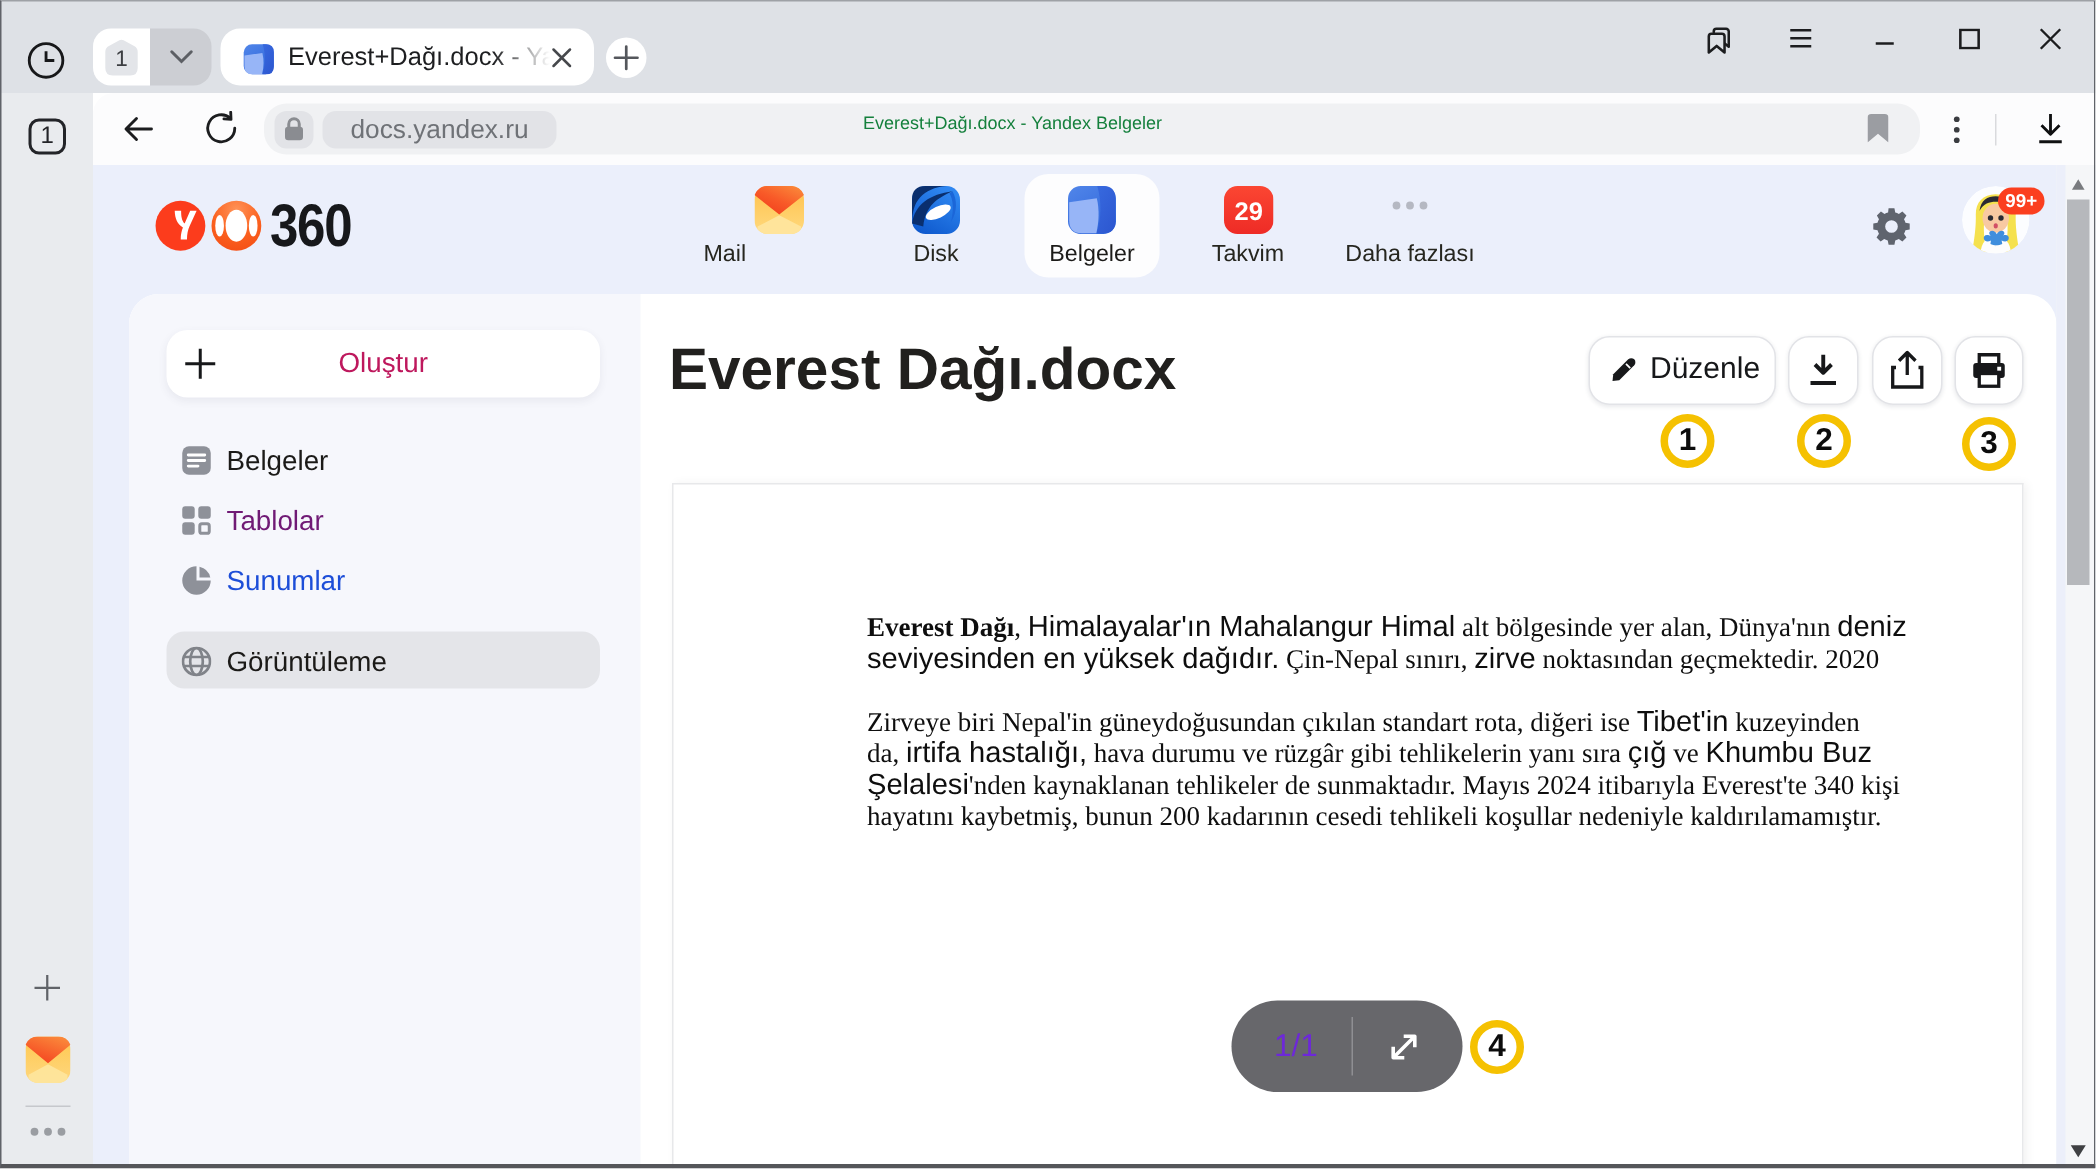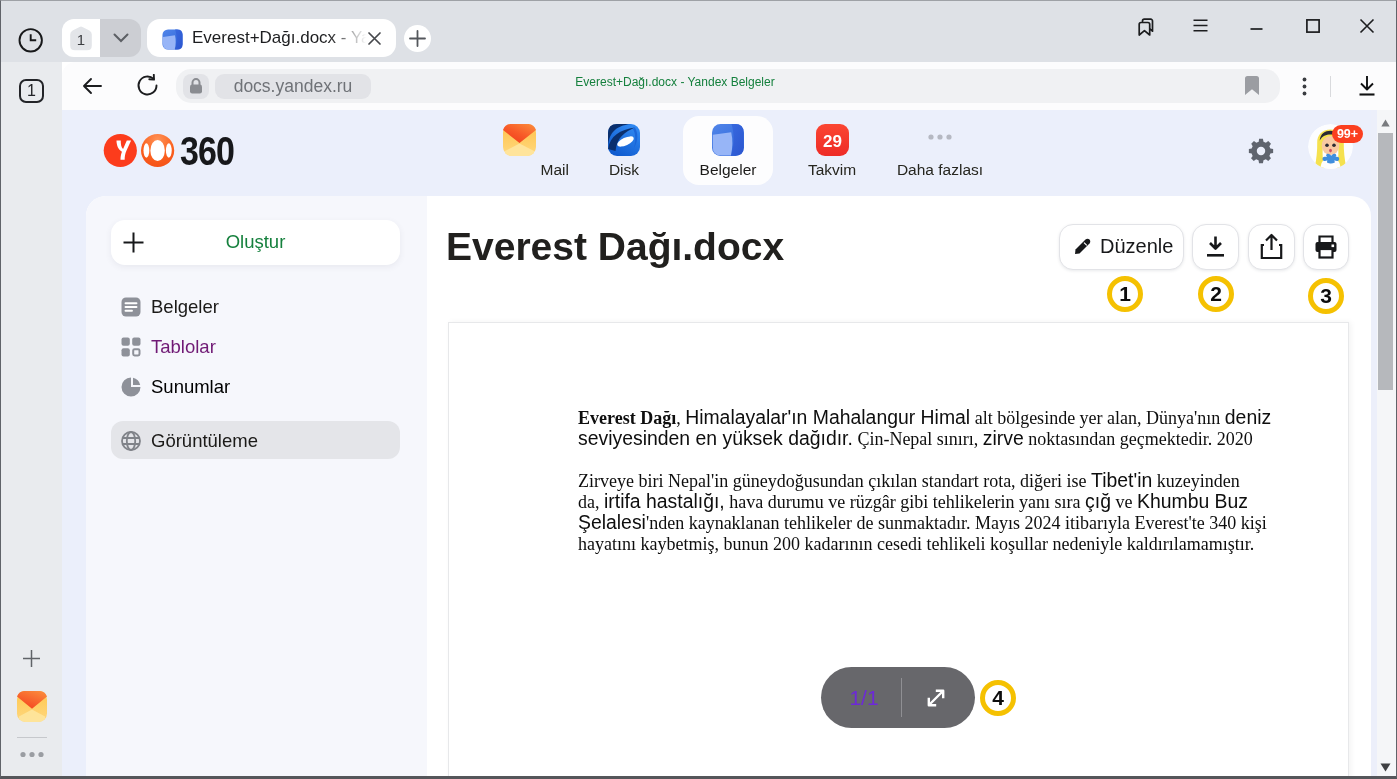--- a/index.html
+++ b/index.html
@@ -161,21 +161,21 @@
    <linearGradient id="nm2" x1="0.9" y1="0" x2="0.1" y2="1">
         <stop offset="0" stop-color="#fb8a3a"></stop>
         <stop offset="0.5" stop-color="#f85a28"></stop>
         <stop offset="1" stop-color="#f03a1a"></stop>
       </linearGradient>
   </defs>
   <rect width="33" height="32" rx="9" fill="url(#nm1)"></rect>
   <path d="M16.5 19.5 L2 27 L2 29 A 9 9 0 0 0 9 32 L24 32 A 9 9 0 0 0 31 29 L31 27 Z" fill="#ffe49b"></path>
   <path d="M0 6 A 9 9 0 0 1 9 0 L24 0 A 9 9 0 0 1 33 6 L16.5 19 Z" fill="url(#nm2)"></path>
 </svg>
-<div class="abs" style="left:469px;top:161px;width:100px;text-align:right;font-size:15.5px;color:#26261f;">Mail</div>
+<div class="abs" style="left:469px;top:161px;width:100px;text-align:left;font-size:15.5px;color:#26261f;">Mail</div>
 
 <svg class="abs" style="left:608px;top:124px;" width="32" height="32" viewBox="0 0 32 32">
   <defs>
       <linearGradient id="nd1" x1="0.75" y1="0.1" x2="0.25" y2="1">
         <stop offset="0" stop-color="#2e86f0"></stop>
         <stop offset="1" stop-color="#0f5ace"></stop>
       </linearGradient>
     </defs>
   <rect width="32" height="32" rx="9" fill="url(#nd1)"></rect>
   <path d="M0 25 C0 10 7 1.5 23 0 L9 0 Q0 0 0 9 Z M0 25 C2 12 12 5.5 27 3.5 C17 8 9 13 7.5 27 Z" fill="#0a2f6e"></path>
@@ -245,41 +245,41 @@
 </svg>
 <div class="abs" style="left:1332px;top:125px;width:31px;height:18px;background:#fb3f1f;border-radius:9px;color:#fff;font-size:12.5px;font-weight:700;text-align:center;line-height:18px;">99+</div>
 
 <div class="abs" style="left:86px;top:196px;width:1285px;height:583px;background:#ffffff;border-radius:20px 20px 0 0;"></div>
 <div class="abs" style="left:86px;top:196px;width:341px;height:583px;background:#f6f7fc;border-radius:20px 0 0 0;"></div>
 
 <div class="abs" style="left:111px;top:220px;width:289px;height:45px;background:#fff;border-radius:14px;box-shadow:0 2px 6px rgba(60,70,90,0.08);"></div>
 <svg class="abs" style="left:122px;top:231px;" width="23" height="23" viewBox="0 0 23 23">
   <path d="M11.5 1.5 V21.5 M1.5 11.5 H21.5" stroke="#17181a" stroke-width="2"></path>
 </svg>
-<div class="abs" style="left:111px;top:231px;width:289px;text-align:center;font-size:18.5px;color:#15803d;font-weight:400;">Oluştur</div>
+<div class="abs" style="left:111px;top:231px;width:289px;text-align:center;font-size:18.5px;color:#be185d;font-weight:400;">Oluştur</div>
 
 <svg class="abs" style="left:121px;top:297px;" width="20" height="20" viewBox="0 0 20 20">
   <rect x="0.5" y="0.5" width="19" height="19" rx="4.5" fill="#8e9199"></rect>
   <path d="M4.5 6.3 H15.5 M4.5 10 H15.5 M4.5 13.7 H11" stroke="#fff" stroke-width="1.9" stroke-linecap="round"></path>
 </svg>
 <div class="abs" style="left:151px;top:296px;font-size:18.5px;color:#1b1a18;">Belgeler</div>
 
 <svg class="abs" style="left:121px;top:337px;" width="20" height="20" viewBox="0 0 20 20">
   <rect x="0.5" y="0.5" width="8.3" height="8.3" rx="2" fill="#8e9199"></rect>
   <rect x="11.2" y="0.5" width="8.3" height="8.3" rx="2" fill="#8e9199"></rect>
   <rect x="0.5" y="11.2" width="8.3" height="8.3" rx="2" fill="#8e9199"></rect>
   <rect x="12.2" y="12.2" width="6.3" height="6.3" rx="1.4" fill="none" stroke="#8e9199" stroke-width="2"></rect>
 </svg>
 <div class="abs" style="left:151px;top:336px;font-size:18.5px;color:#701a75;">Tablolar</div>
 
 <svg class="abs" style="left:121px;top:377px;" width="20" height="20" viewBox="0 0 20 20">
   <path d="M10 0.5 A 9.5 9.5 0 1 0 19.5 10 L10 10 Z" fill="#8e9199"></path>
   <path d="M12 8 L12 0.8 A 9.5 9.5 0 0 1 19.2 8 Z" fill="#8e9199"></path>
 </svg>
-<div class="abs" style="left:151px;top:376px;font-size:18.5px;color:#000000;">Sunumlar</div>
+<div class="abs" style="left:151px;top:376px;font-size:18.5px;color:#1d4ed8;">Sunumlar</div>
 
 <div class="abs" style="left:111px;top:421px;width:289px;height:38px;background:#e4e5e9;border-radius:12px;"></div>
 <svg class="abs" style="left:121px;top:431px;" width="20" height="20" viewBox="0 0 20 20">
   <g fill="none" stroke="#808389" stroke-width="1.8">
     <circle cx="10" cy="10" r="9"></circle>
     <ellipse cx="10" cy="10" rx="4.2" ry="9"></ellipse>
     <path d="M1.6 7 H18.4 M1.6 13 H18.4"></path>
   </g>
 </svg>
 <div class="abs" style="left:151px;top:430px;font-size:18.5px;color:#1b1a18;">Görüntüleme</div>

